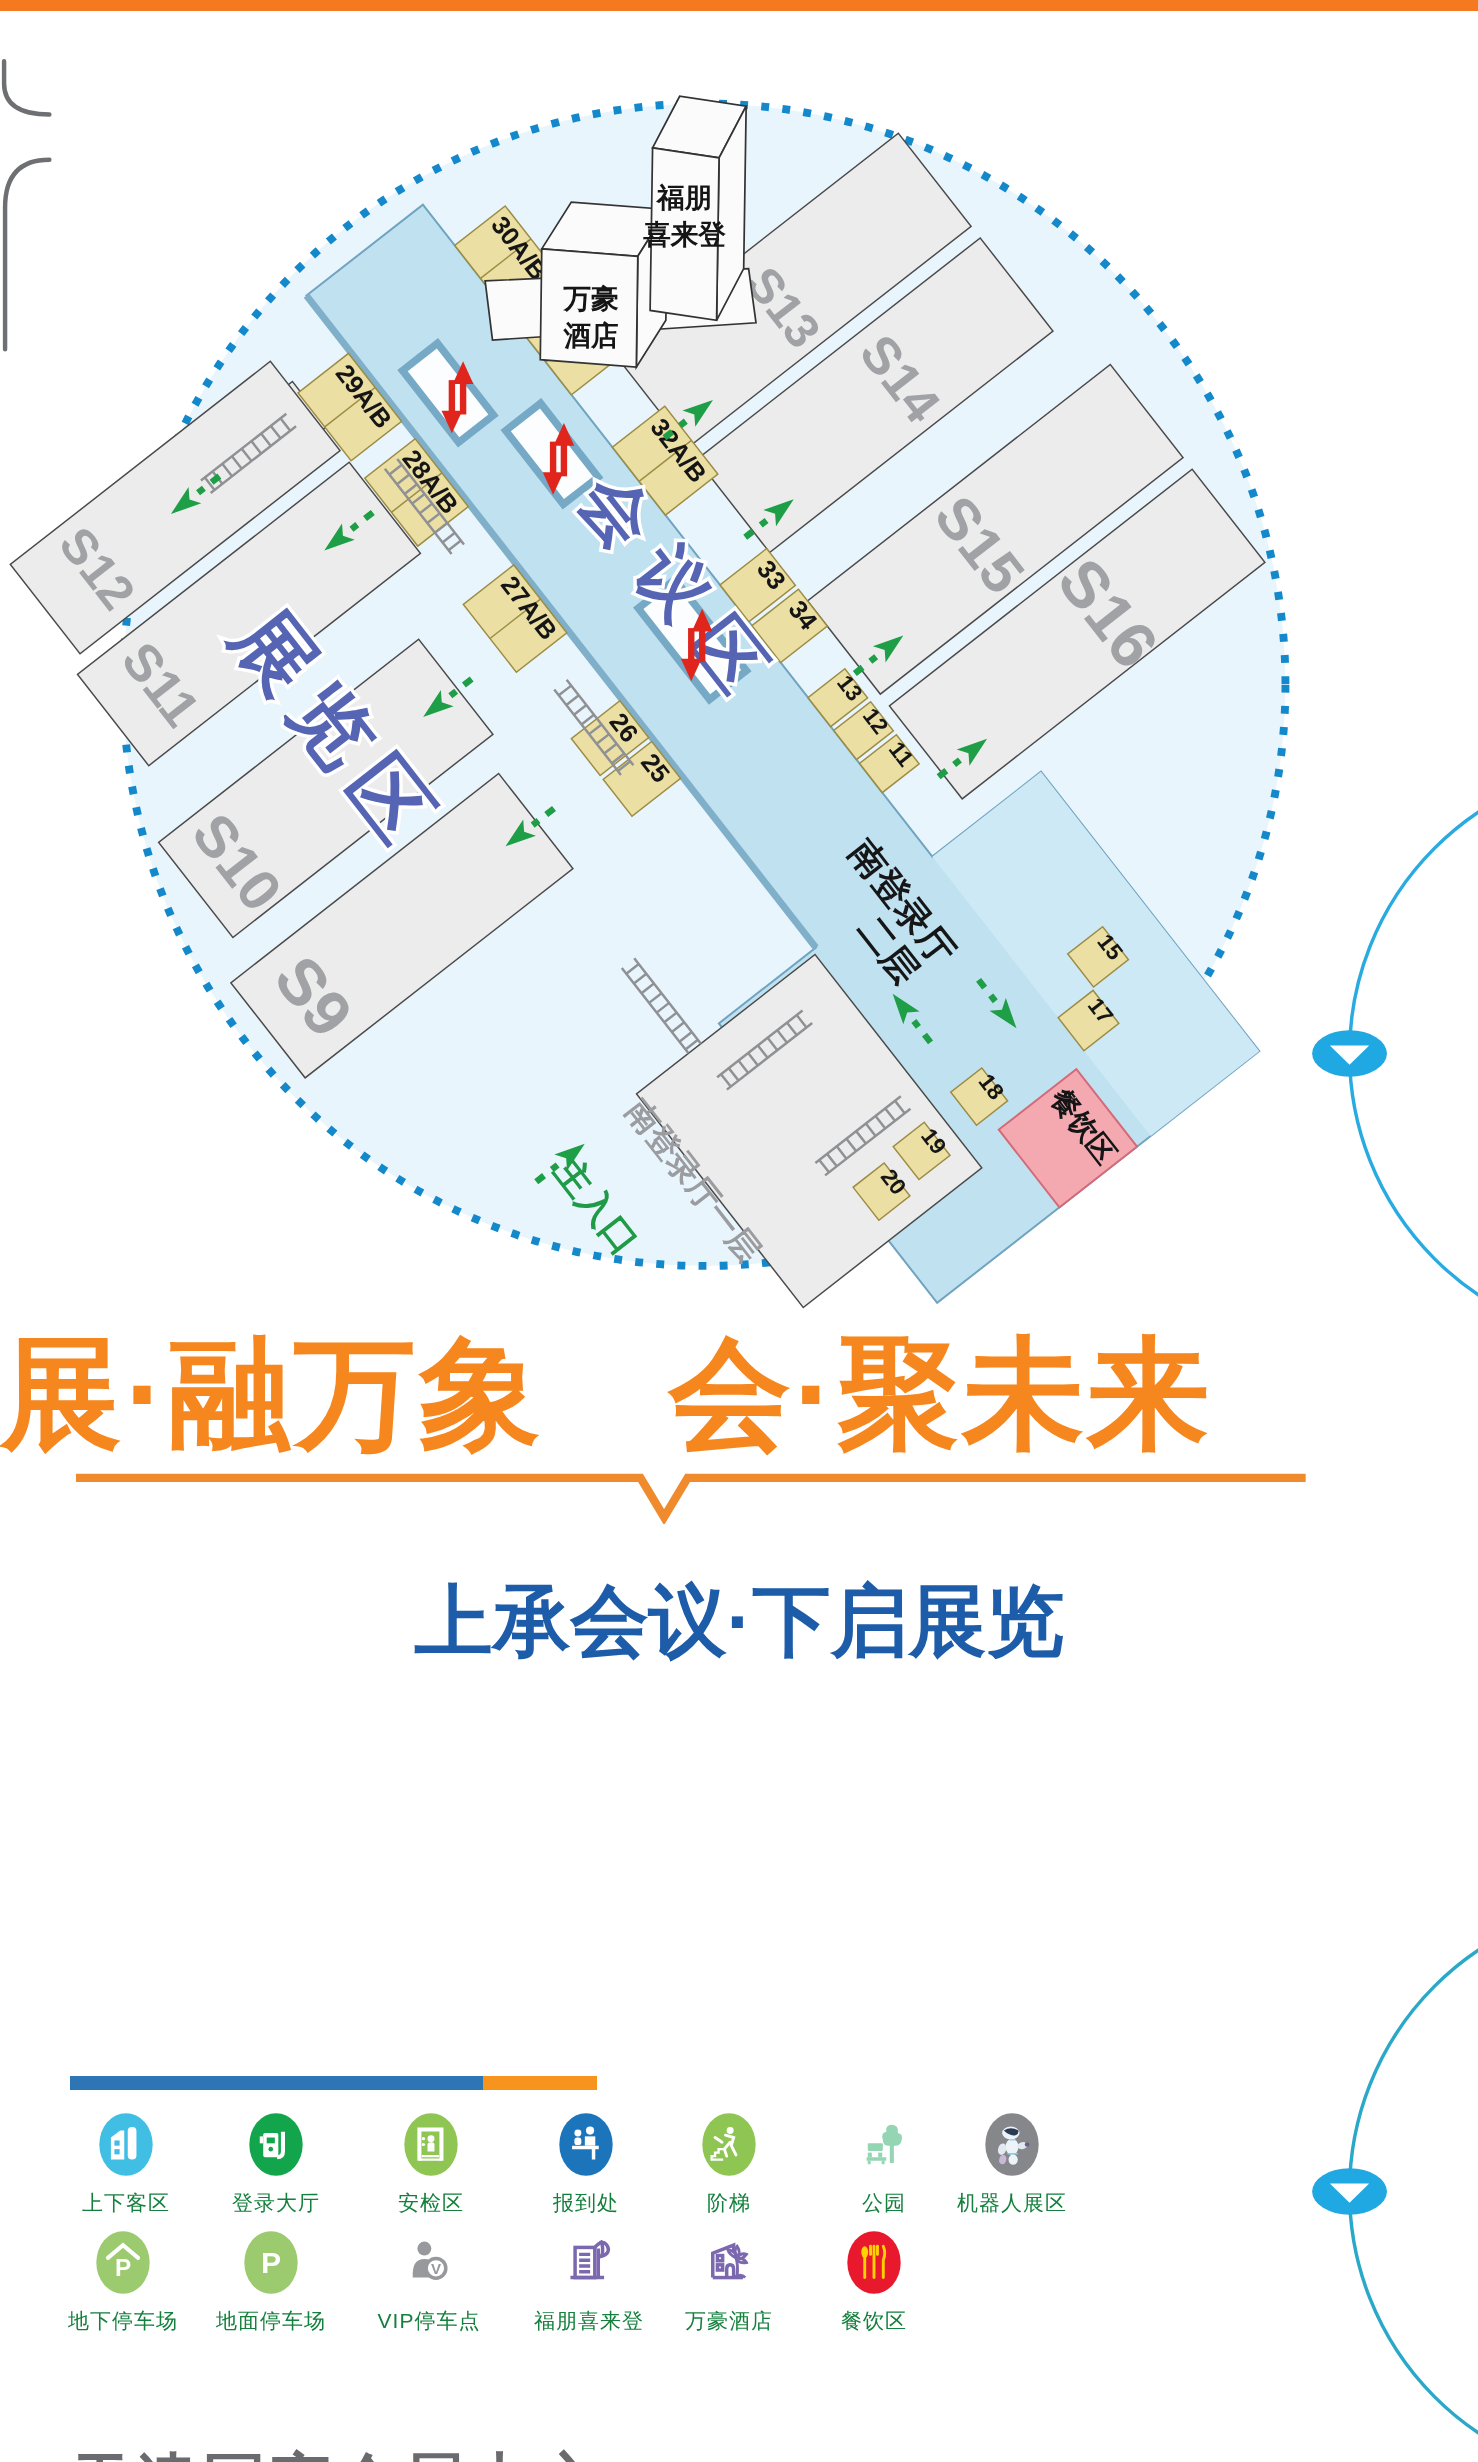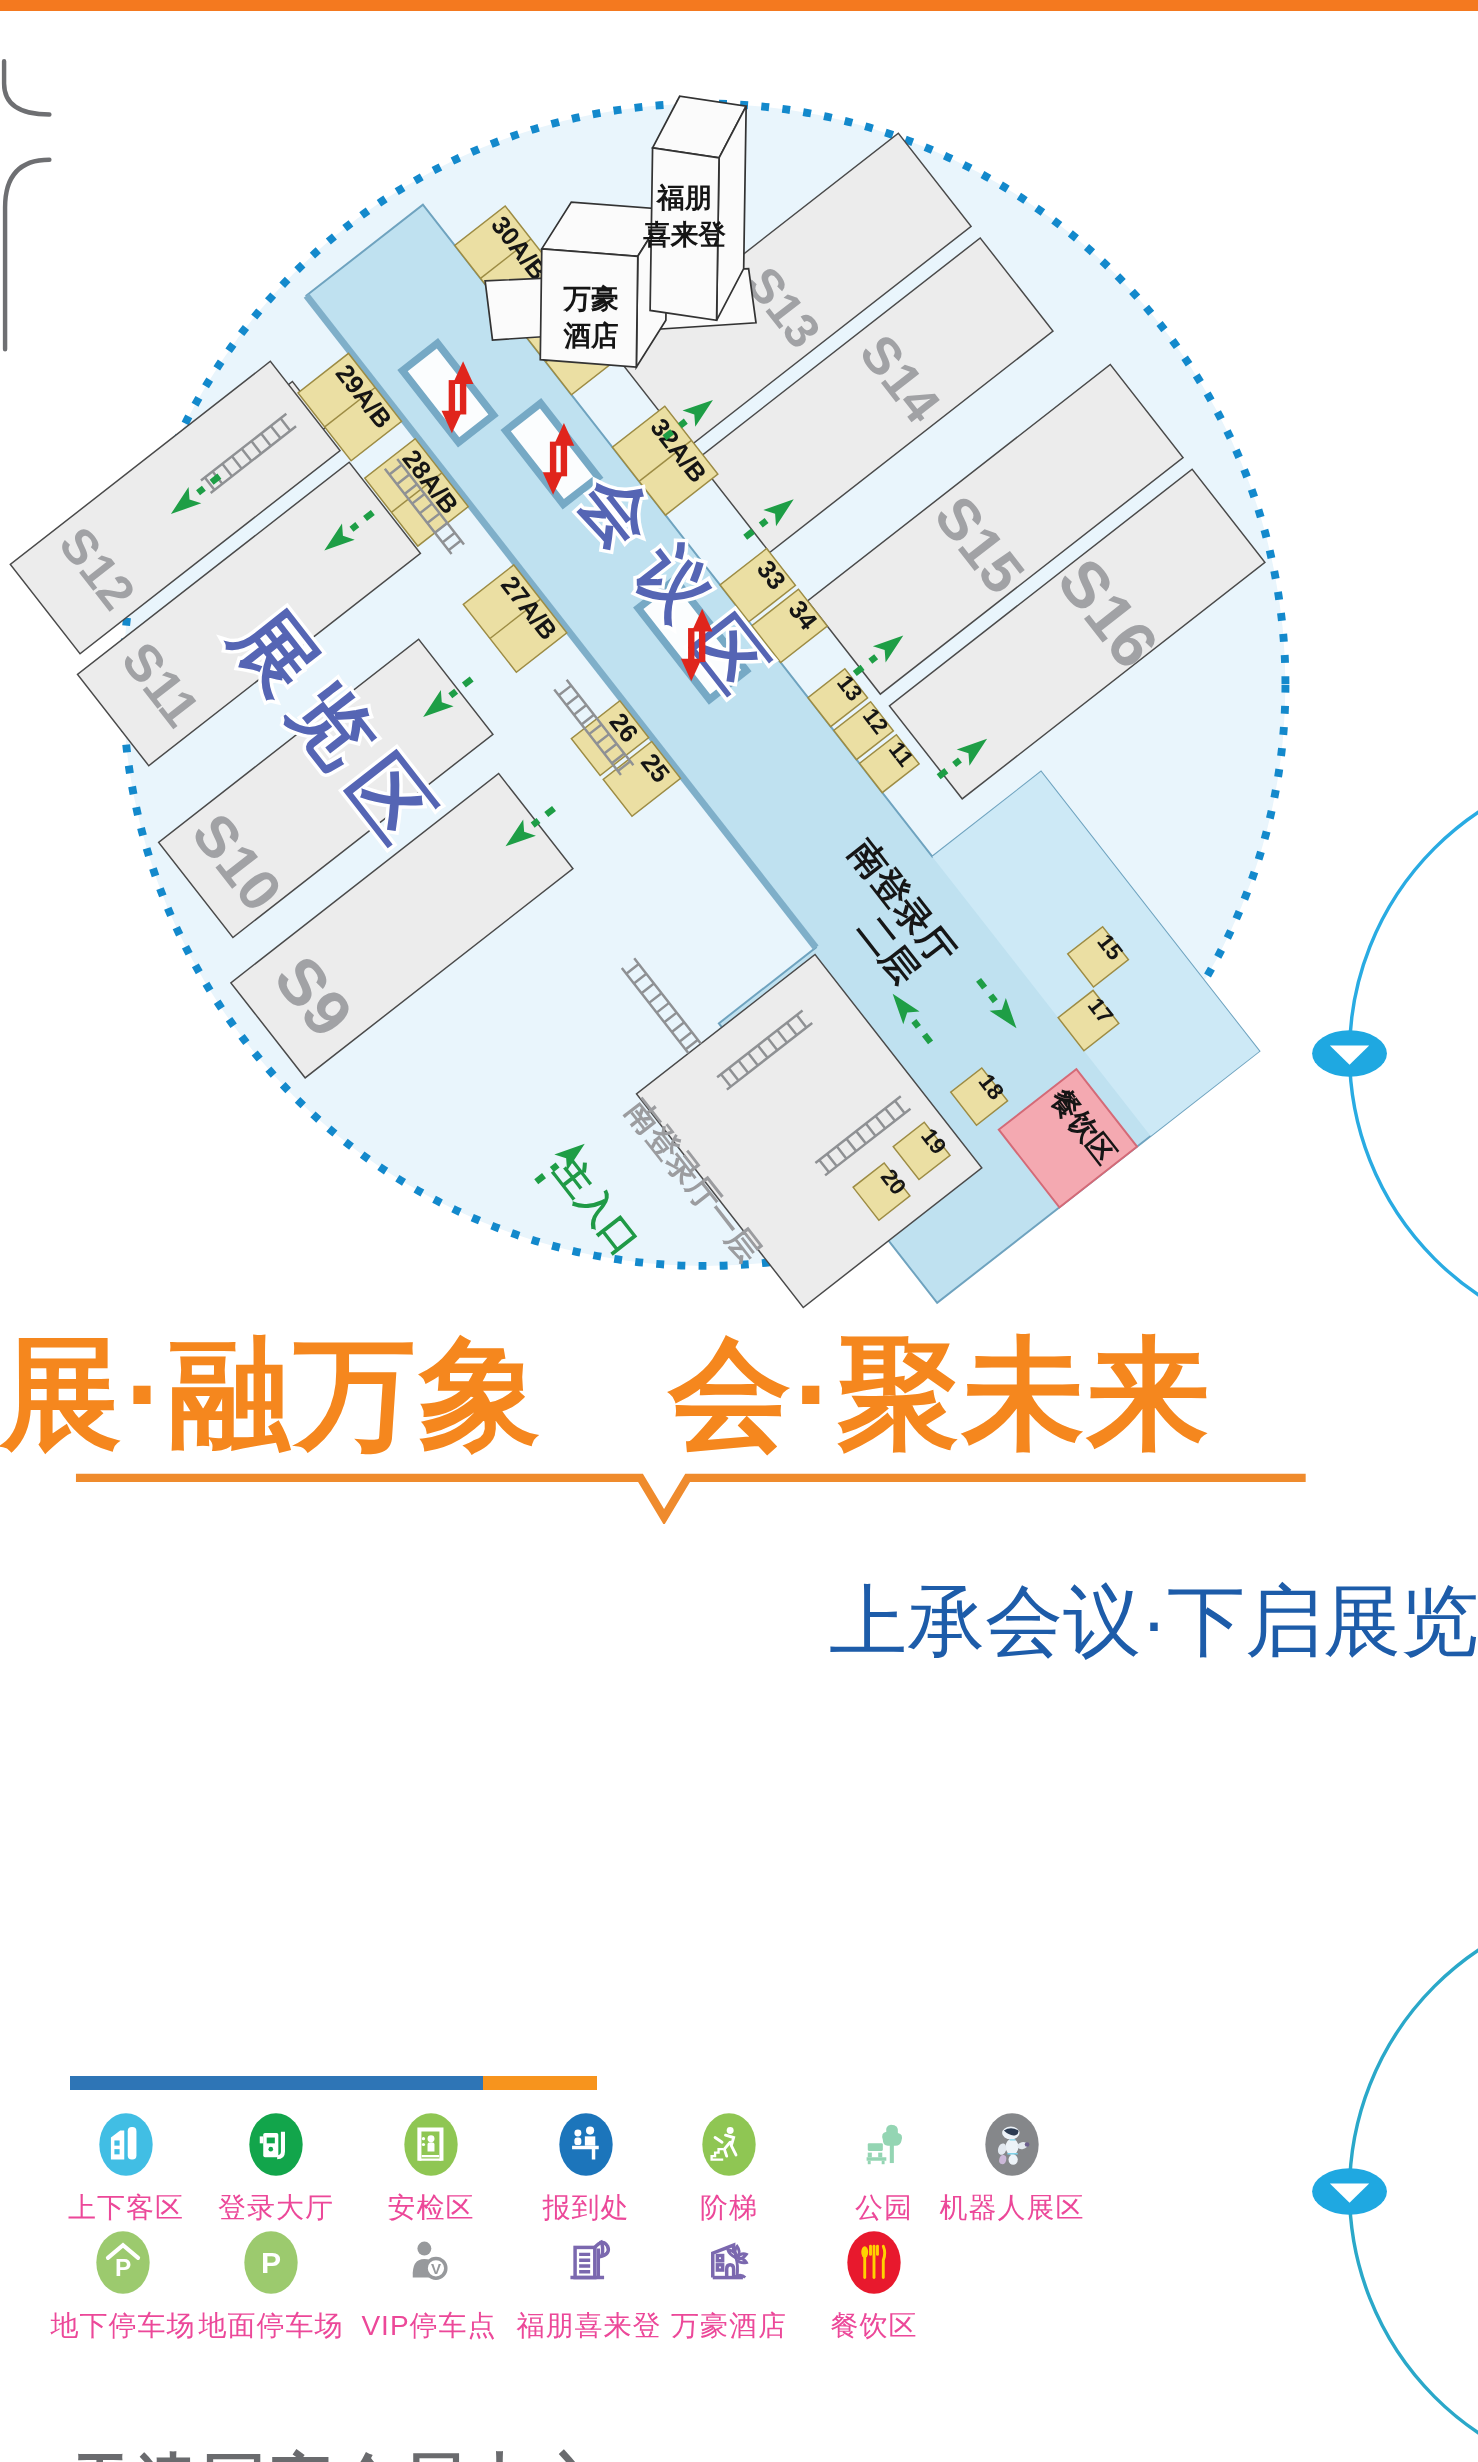--- a/index.html
+++ b/index.html
@@ -4,29 +4,29 @@
 <style>
   html,body{margin:0;padding:0;background:#fff;}
   .page{position:relative;width:1479px;height:2640px;background:#ffffff;overflow:hidden;
         font-family:"Liberation Sans","DejaVu Sans",sans-serif;}
   .topbar{position:absolute;left:0;top:0;width:1479px;height:10.8px;}
   .map-svg{position:absolute;left:0;top:0;}
   .deco-svg{position:absolute;}
   .headline{position:absolute;left:0;top:1330px;width:1186px;text-align:center;
             font-size:122px;font-weight:900;letter-spacing:3px;white-space:nowrap;line-height:1.05;}
   .headline-rule{position:absolute;left:74px;top:1470px;}
-  .subtitle{position:absolute;left:0;top:1582px;width:1479px;text-align:right;font-weight:400;}
+  .subtitle{position:absolute;left:0;top:1582px;width:1479px;text-align:center;font-weight:700;}
   .subtitle .l1{font-size:78px;line-height:1.0;}
   .subtitle .l2{font-size:85px;line-height:1.0;margin-top:30.5px;white-space:nowrap;}
   .legend-bar{position:absolute;left:70px;top:2076px;width:527px;height:13.8px;display:flex;}
   .legend-bar .b1{width:414px;height:13.8px;}
   .legend-bar .b2{width:114px;height:13.8px;}
   .li{position:absolute;width:148px;text-align:center;}
   .li svg{display:block;margin:0 auto;}
-  .ll{margin-top:12.8px;font-size:28px;color:#ec4899;letter-spacing:1px;white-space:nowrap;}
+  .ll{margin-top:12.8px;font-size:21px;color:#15803d;letter-spacing:1px;white-space:nowrap;}
   .footer-title{position:absolute;left:69px;top:2440px;font-size:63px;font-weight:600;
                 color:#6A6B6E;letter-spacing:3.9px;}
   
   text{font-family:"Liberation Sans","DejaVu Sans",sans-serif;}
   .hallT{fill:#A1A2A5;font-weight:700;}
   .zoneT{fill:#5565B4;font-weight:900;stroke:#ffffff;stroke-width:14px;paint-order:stroke;}
   .roomT{fill:#151515;font-weight:700;font-size:52px;}
   .roomS{fill:#151515;font-weight:700;font-size:46px;}
   .gd{stroke:#1E9E46;stroke-width:13;stroke-dasharray:20 20;fill:none;}
   .gh{fill:#1E9E46;}

